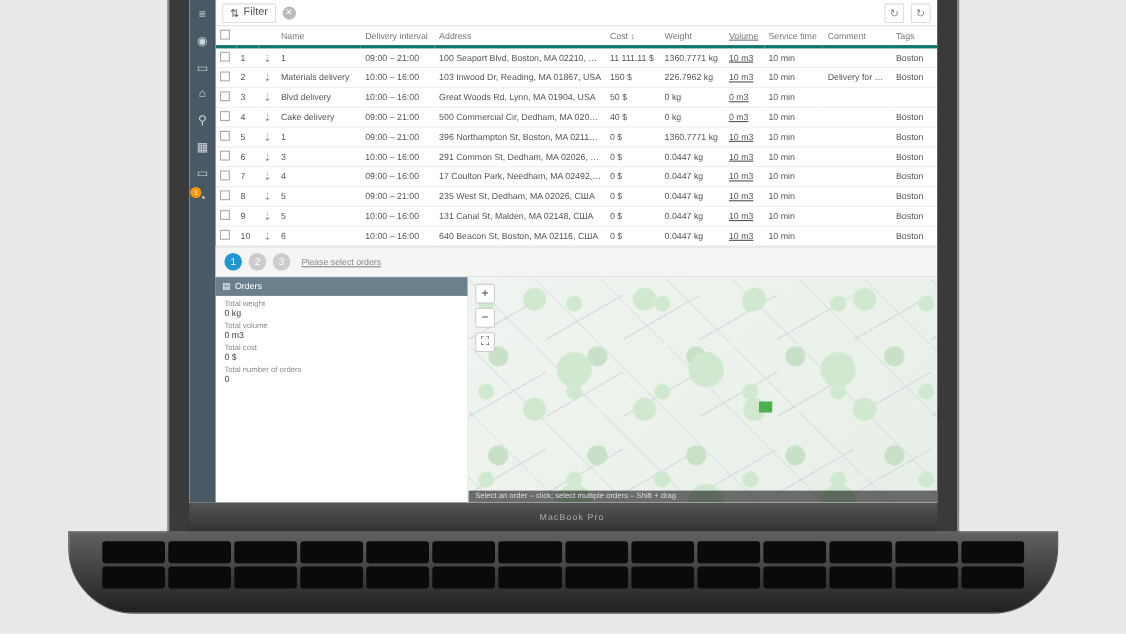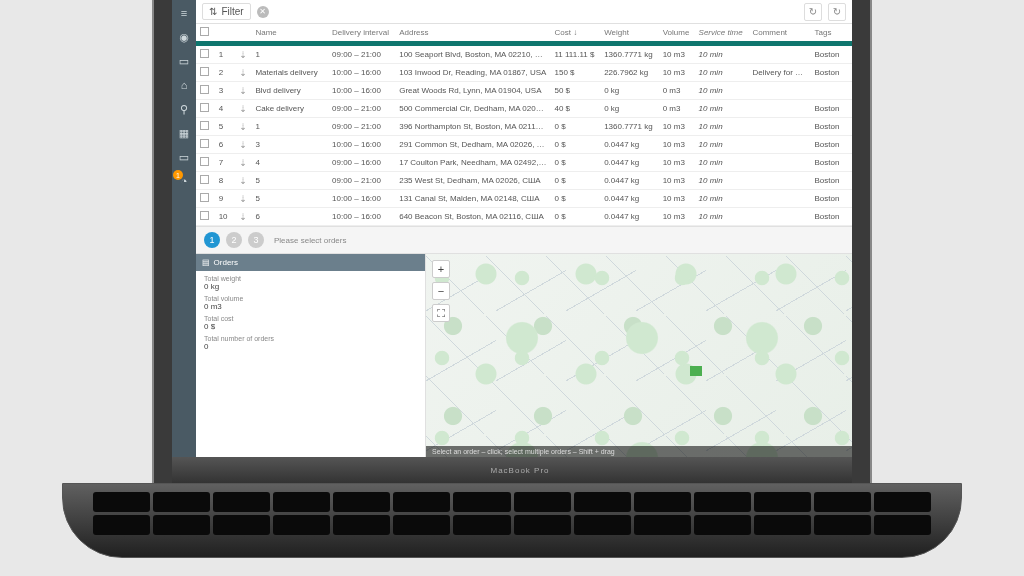--- a/index.html
+++ b/index.html
@@ -167,21 +167,21 @@
   padding: 3px 4px;
   border-bottom: 1px solid #eee;
   white-space: nowrap;
   overflow: hidden;
   text-overflow: ellipsis;
   color: #555;
 }
 th {
   font-weight: normal;
   color: #777;
-  border-bottom: 5px solid #0f766e;
+  border-bottom: 3px solid #0f766e;
 }
 .chk {
   width: 9px;
   height: 9px;
   border: 1px solid #aaa;
   display: inline-block;
   cursor: pointer;
 }
 .row-icon {
   color: #999;
@@ -205,21 +205,21 @@
   background: #ccc;
   color: #fff;
   font-size: 9px;
   display: flex;
   align-items: center;
   justify-content: center;
 }
 .step-circle.active {
   background: #2196d3;
 }
-.steps-hint { font-size: 8px; color: #888; margin-left: 4px; }
+.steps-hint { font-size: 8px; color: #888; margin-left: 4px; text-decoration: underline; }
 
 .bottom-split {
   flex: 1;
   display: flex;
   min-height: 0;
 }
 .orders-panel {
   width: 230px;
   border-right: 1px solid #e0e0e0;
   display: flex;
@@ -298,22 +298,22 @@
 
 
 .c-chk { width: 18px; }
 .c-num { width: 20px; }
 .c-ico { width: 14px; }
 .c-name { width: 74px; }
 .c-interval { width: 64px; }
 .c-addr { width: 150px; max-width: 150px; }
 .c-cost { width: 48px; }
 .c-weight { width: 56px; }
-.c-vol { width: 32px; }
-.c-srv { width: 40px; font-style: italic; }
+.c-vol { width: 32px; text-decoration: underline; }
+.c-srv { width: 40px; }
 .c-comment { width: 60px; max-width: 60px; margin-left: 36px; }
 .c-tags { width: 40px; }
 </style>
 </head>
 <body>
 
 <div class="laptop-frame">
   <div class="laptop-screen">
 
     <div class="sidebar">

